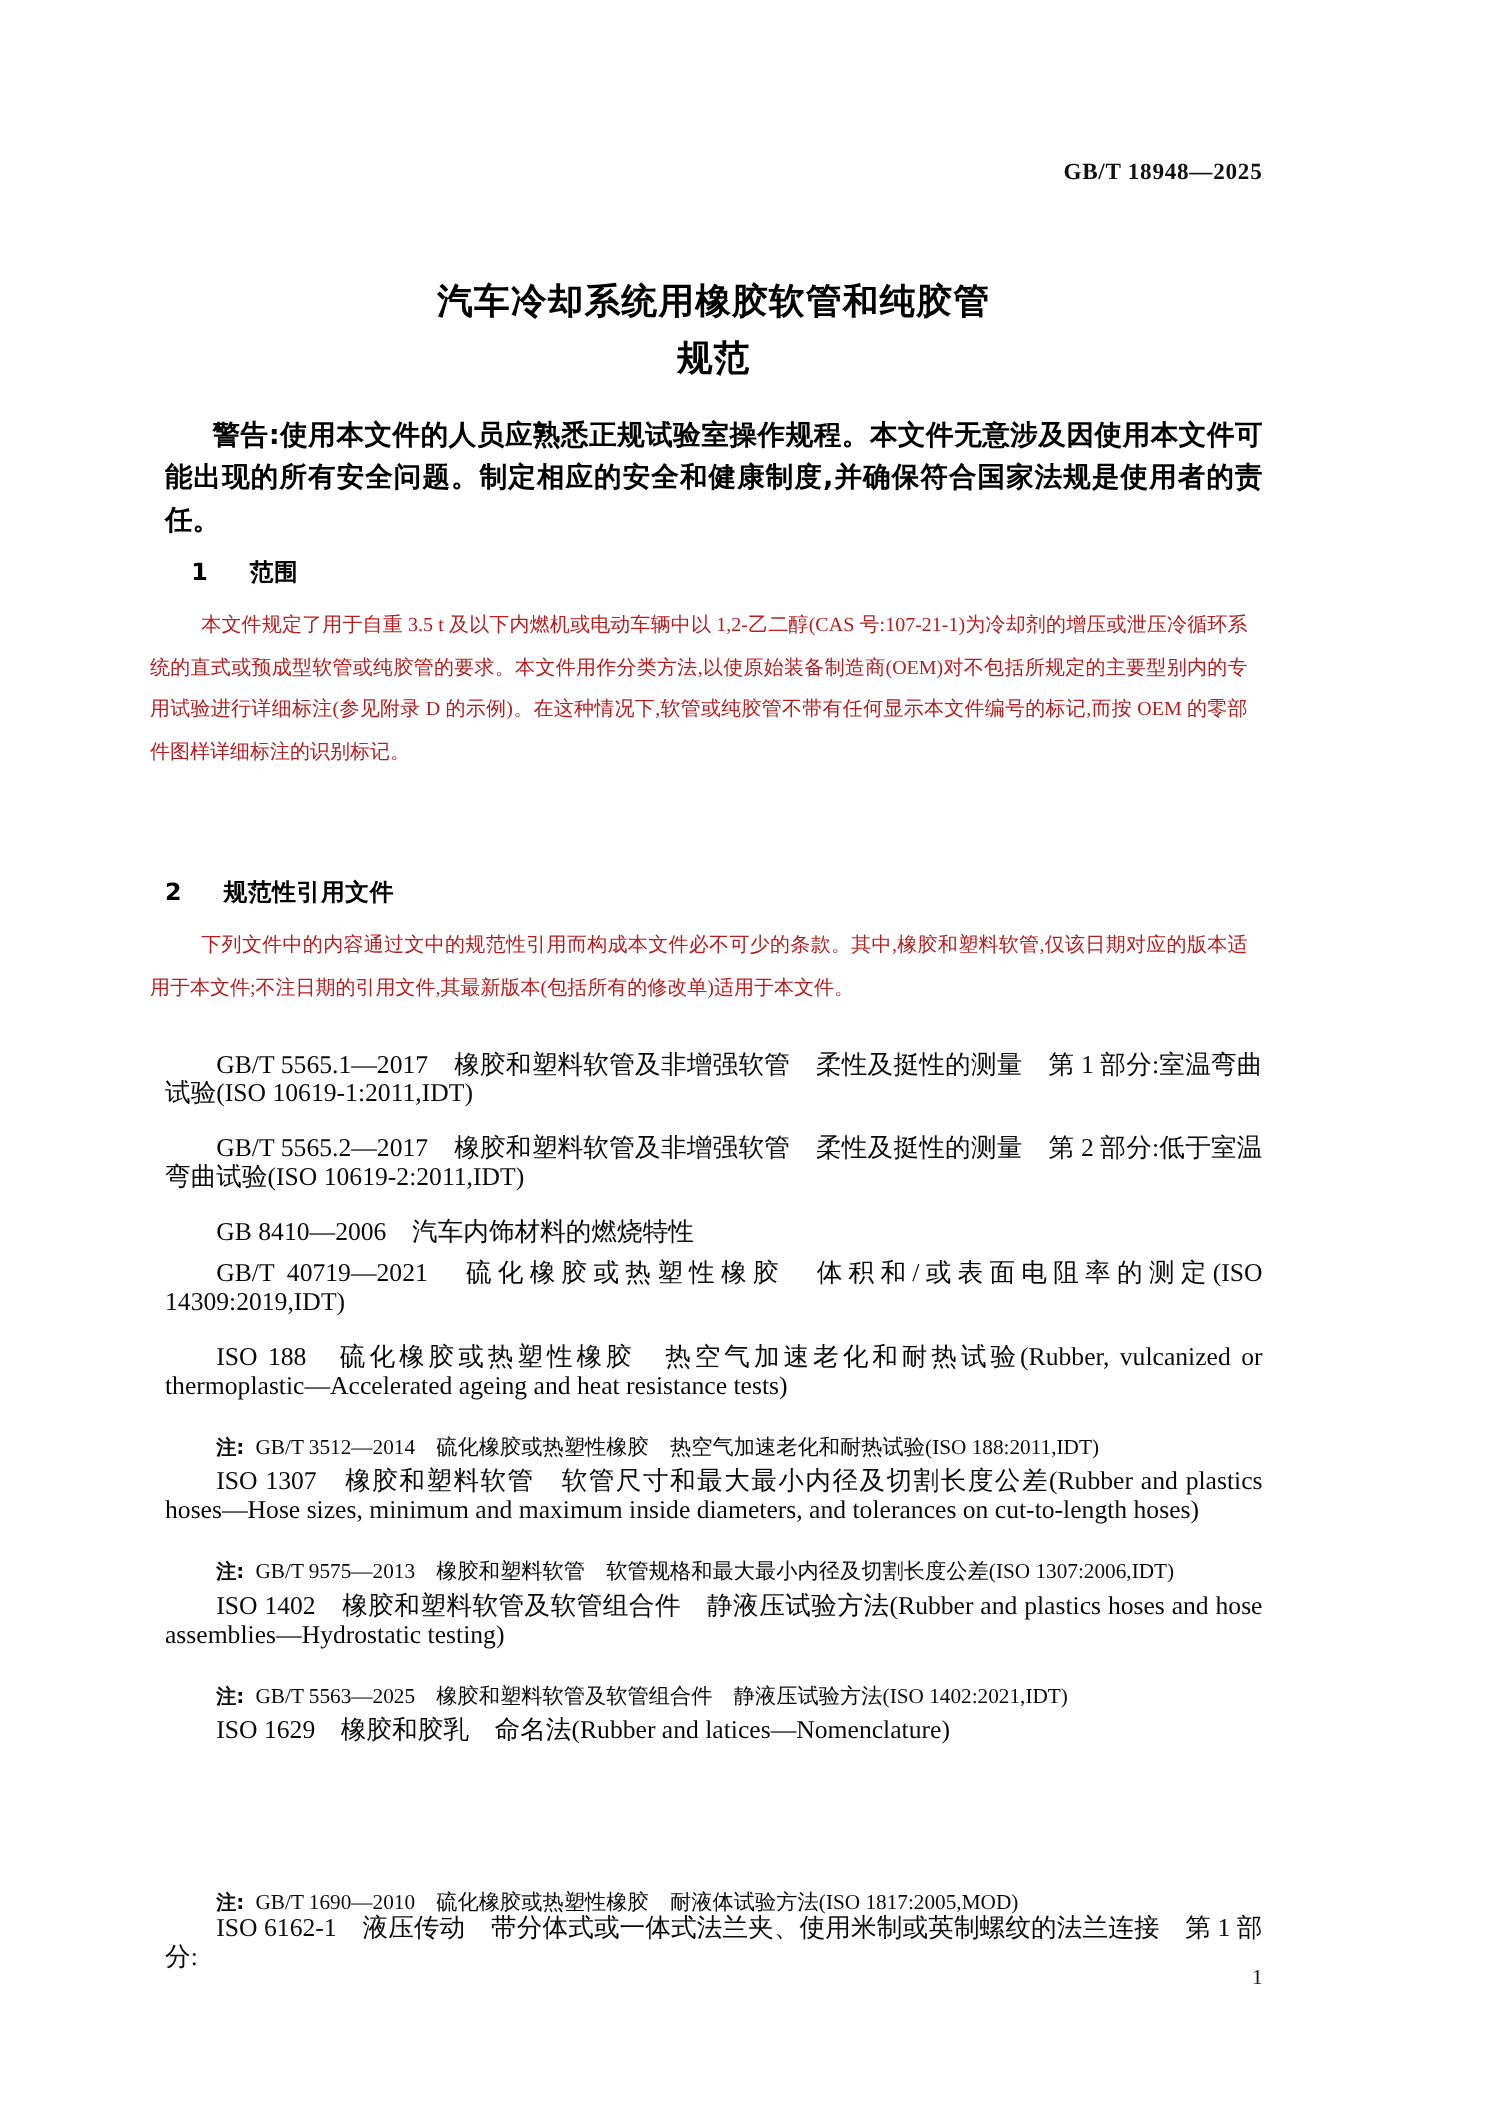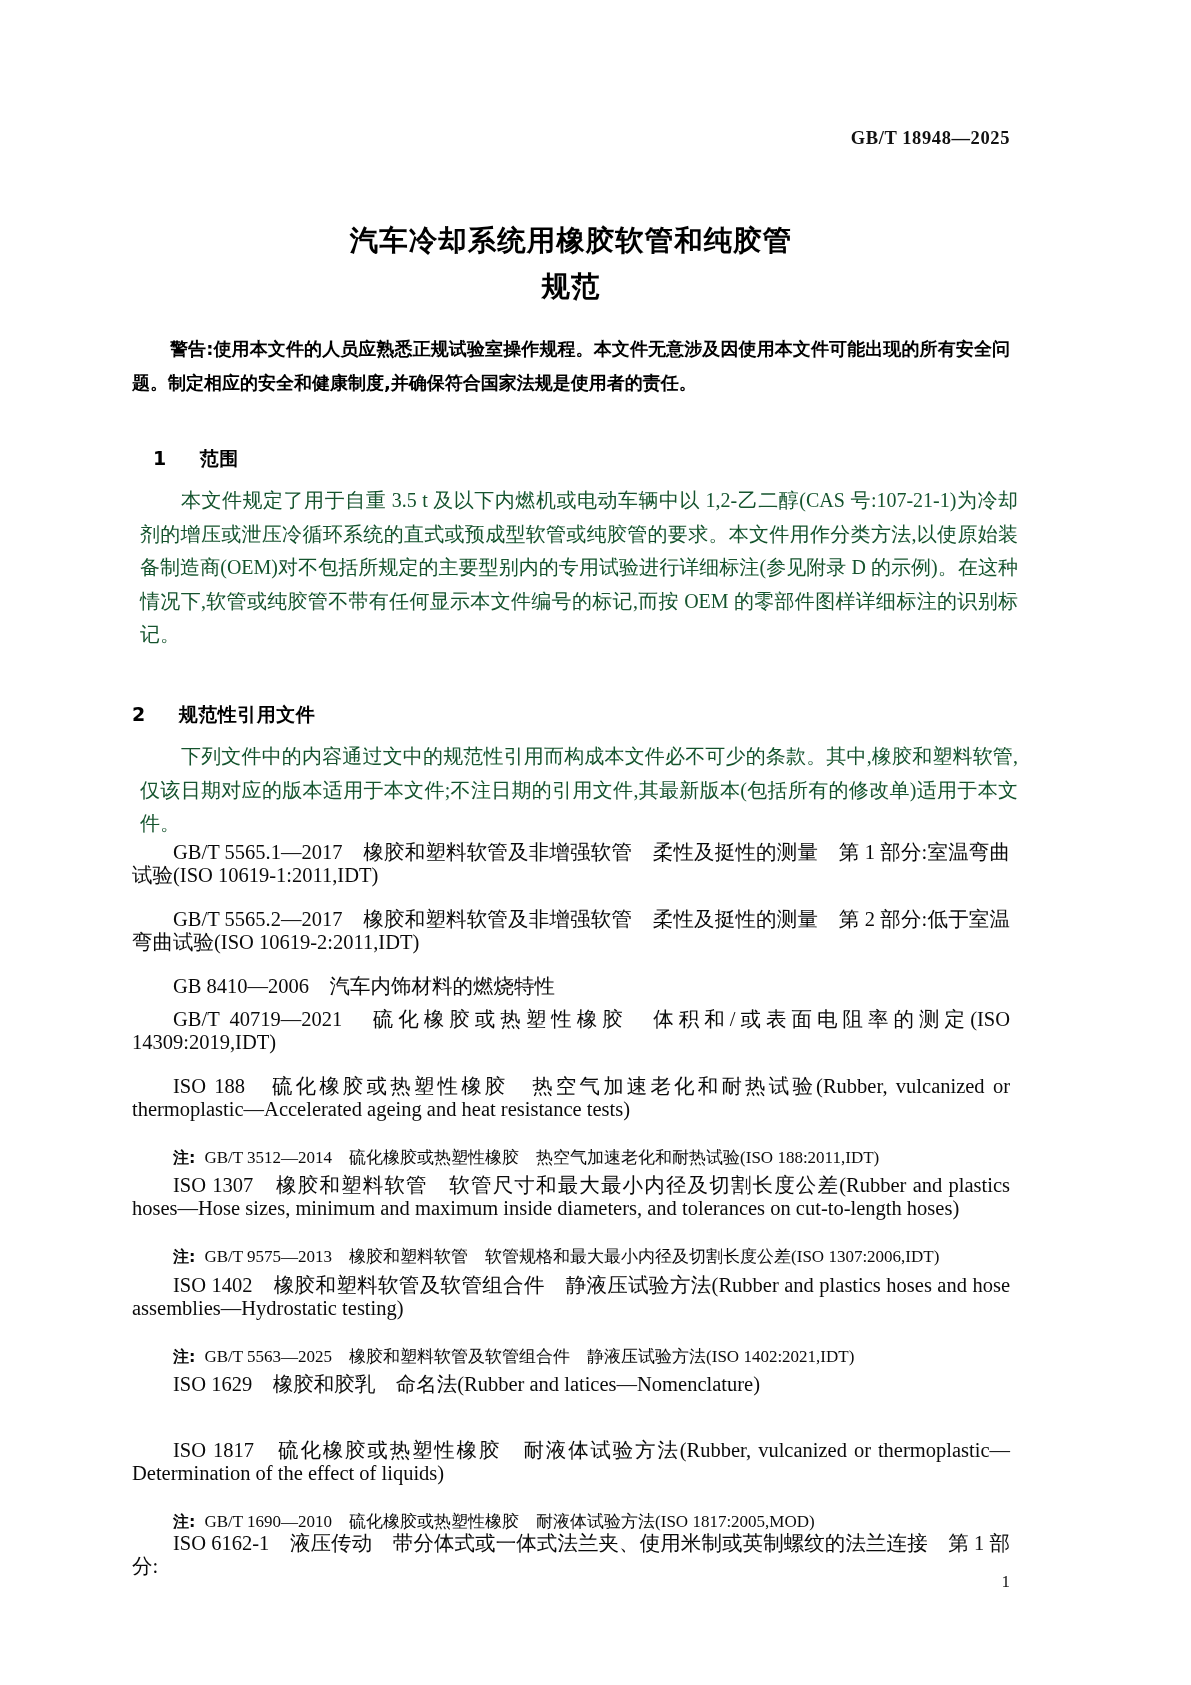--- a/index.html
+++ b/index.html
@@ -55,21 +55,21 @@
   }
 
   
   .warning {
     position: absolute;
     left: 132px;
     top: 332px;
     width: 878px;
     font-family: "DejaVu Sans", "Liberation Sans", sans-serif;
     font-weight: bold;
-    font-size: 18px;
+    font-size: 22px;
     line-height: 34px;
     text-align: justify;
     text-justify: inter-character;
     text-indent: 38px;
     color: #000;
   }
 
   
   .sec-heading {
     position: absolute;
@@ -80,28 +80,28 @@
     font-size: 19px;
     line-height: 28px;
     color: #000;
     letter-spacing: 0.5px;
   }
   .sec-heading .num { margin-right: 16px; }
 
   
   .para {
     position: absolute;
-    left: 140px;
+    left: 120px;
     width: 878px;
-    font-size: 20px;
+    font-size: 16px;
     line-height: 33.5px;
     text-align: justify;
     text-justify: inter-character;
     text-indent: 41px;
-    color: #14532d;
+    color: #b91c1c;
   }
   .ref-line {
     position: absolute;
     left: 132px;
     width: 878px;
     font-size: 20.5px;
     line-height: 23px;
     text-align: justify;
     text-justify: inter-character;
     text-indent: 41px;
@@ -175,21 +175,20 @@
 
   <div class="ref-line" style="top:1274px;">ISO 1402　橡胶和塑料软管及软管组合件　静液压试验方法(Rubber and plastics hoses and hose assemblies—Hydrostatic testing)</div>
 
   <div class="ref-line note" style="top:1341px;">
     <span class="note-label">注:</span><span class="sp-sm"></span><span>GB/T 5563—2025　橡胶和塑料软管及软管组合件　静液压试验方法(ISO 1402:2021,IDT)</span>
   </div>
 
   <div class="ref-line" style="top:1373px;">ISO 1629　橡胶和胶乳　命名法(Rubber and latices—Nomenclature)</div>
 
 
-  <div class="ref-line" style="top:1439px;">ISO 1817　硫化橡胶或热塑性橡胶　耐液体试验方法(Rubber, vulcanized or thermoplastic— Determination of the effect of liquids)</div>
 
   <div class="ref-line note" style="top:1506px;">
     <span class="note-label">注:</span><span class="sp-sm"></span><span>GB/T 1690—2010　硫化橡胶或热塑性橡胶　耐液体试验方法(ISO 1817:2005,MOD)</span>
   </div>
 
   <div class="ref-line" style="top:1532px;">ISO 6162-1　液压传动　带分体式或一体式法兰夹、使用米制或英制螺纹的法兰连接　第 1 部分:</div>
 
   <div class="folio" style="top:1572px;">1</div>
 
 </div>

